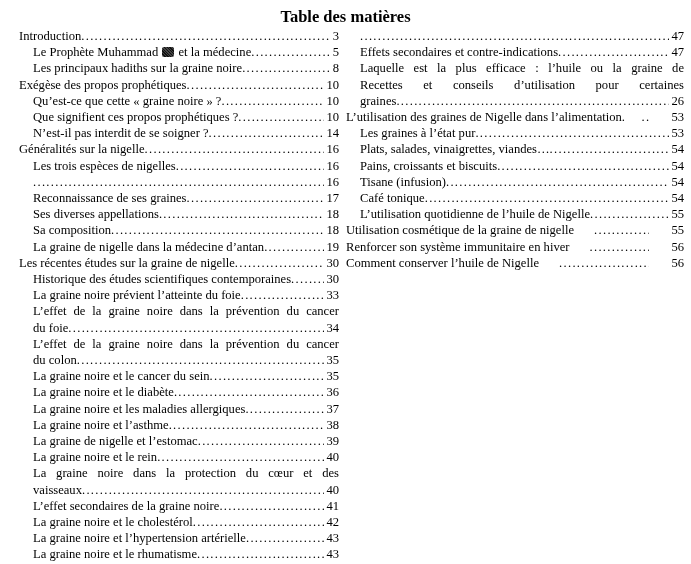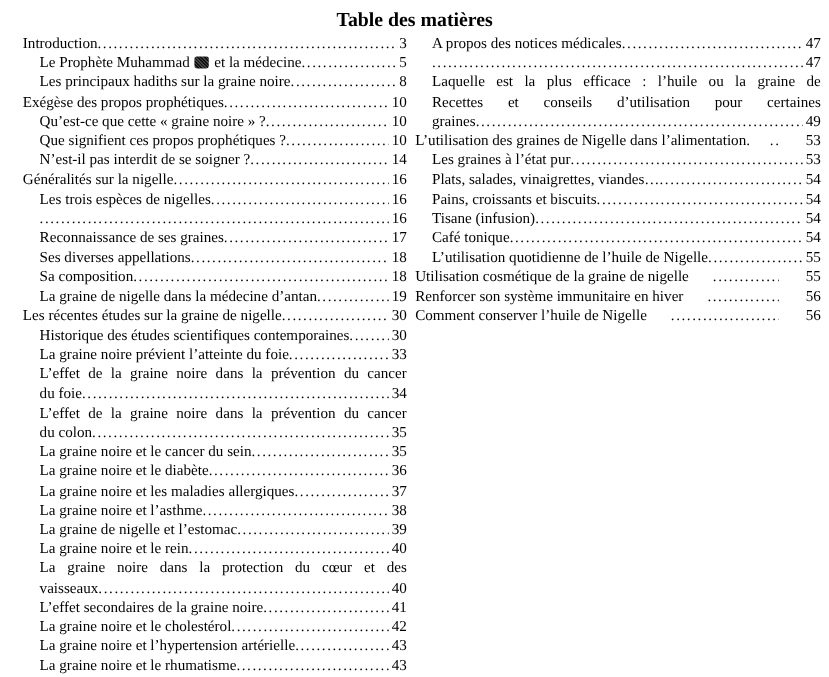--- a/index.html
+++ b/index.html
@@ -202,34 +202,34 @@
           <span class="pnum">43</span>
         </div>
         <div class="row lvl1">
           <span class="label">Remarques pertinentes</span>
           <span class="dots"></span>
           <span class="pnum">47</span>
         </div>
       </div>
     <div class="col-right" id="col-right">
         <div class="row lvl2">
-          <span class="label">A propos des notices médicales</span>
           <span class="dots"></span>
           <span class="pnum">47</span>
         </div>
         <div class="row lvl2">
+          <span class="label">Effets secondaires et contre-indications</span>
           <span class="dots"></span>
           <span class="pnum">47</span>
         </div>
         <div class="row lvl2 justify"><span class="label">Laquelle est la plus efficace : l’huile ou la graine de</span></div>
         <div class="row lvl2 justify"><span class="label">Recettes et conseils d’utilisation pour certaines</span></div>
         <div class="row lvl2">
           <span class="label">graines</span>
           <span class="dots"></span>
-          <span class="pnum">49</span>
+          <span class="pnum">26</span>
         </div>
         <div class="row lvl1">
           <span class="label">L’utilisation des graines de Nigelle dans l’alimentation.</span>
           <span class="dots"></span>
           <span class="pnum">53</span>
         </div>
         <div class="row lvl2">
           <span class="label">Les graines à l’état pur</span>
           <span class="dots"></span>
           <span class="pnum">53</span>

